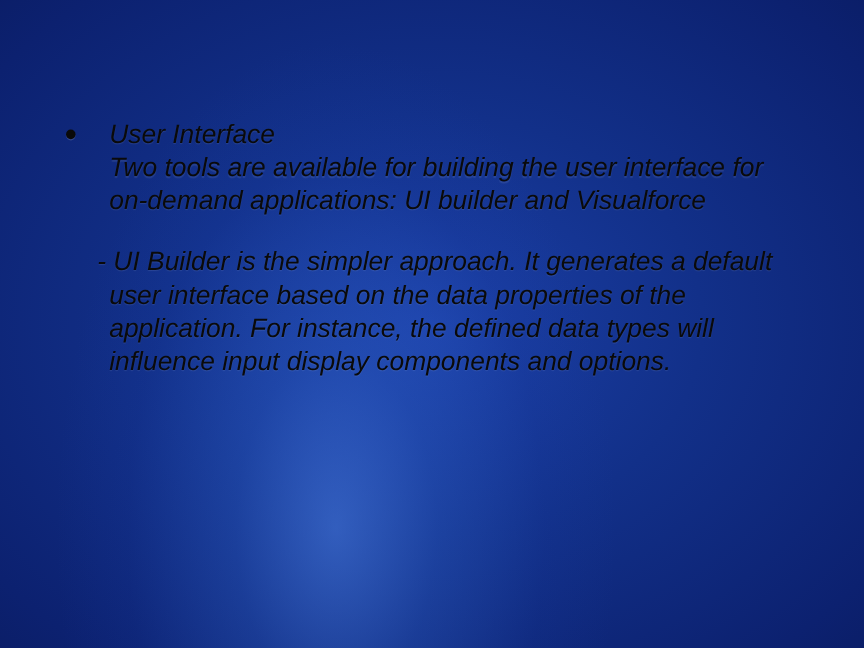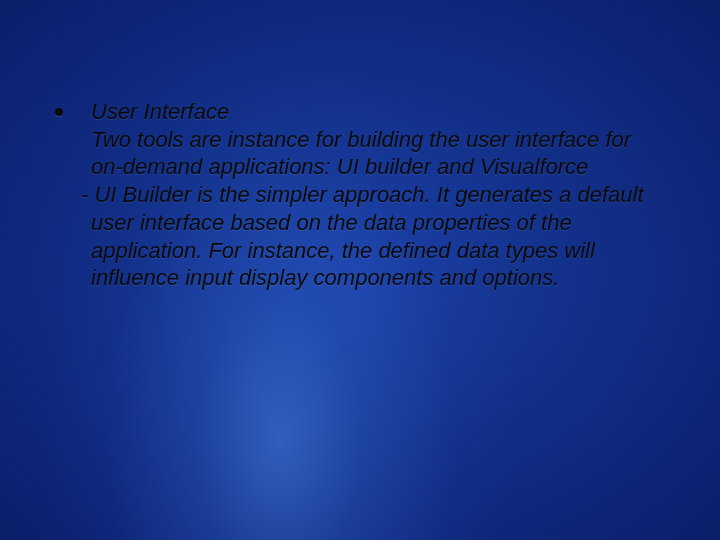--- a/index.html
+++ b/index.html
@@ -69,29 +69,30 @@
     display: block;
     margin-left: -22px;
     padding-left: 22px;
   }
 
   .dash-para {
     display: block;
     margin-left: -22px;
     padding-left: 22px;
     text-indent: -10px;
+    margin-top: 23px;
   }
 </style>
 </head>
 <body>
 
 <div class="slide">
   <div class="content">
     <div class="bullet-row">
       <span class="bullet-dot"></span>
       <div class="text-block">
         <span class="heading">User Interface</span>
-        <span class="para">Two tools are instance for building the user interface for on-demand applications: UI builder and Visualforce</span>
+        <span class="para">Two tools are available for building the user interface for on-demand applications: UI builder and Visualforce</span>
         <span class="dash-para">- UI Builder is the simpler approach.  It generates a default user interface based on the data properties of the application.  For instance, the defined data types will influence input display components and options.</span>
       </div>
     </div>
   </div>
 </div>
 
 </body></html>

